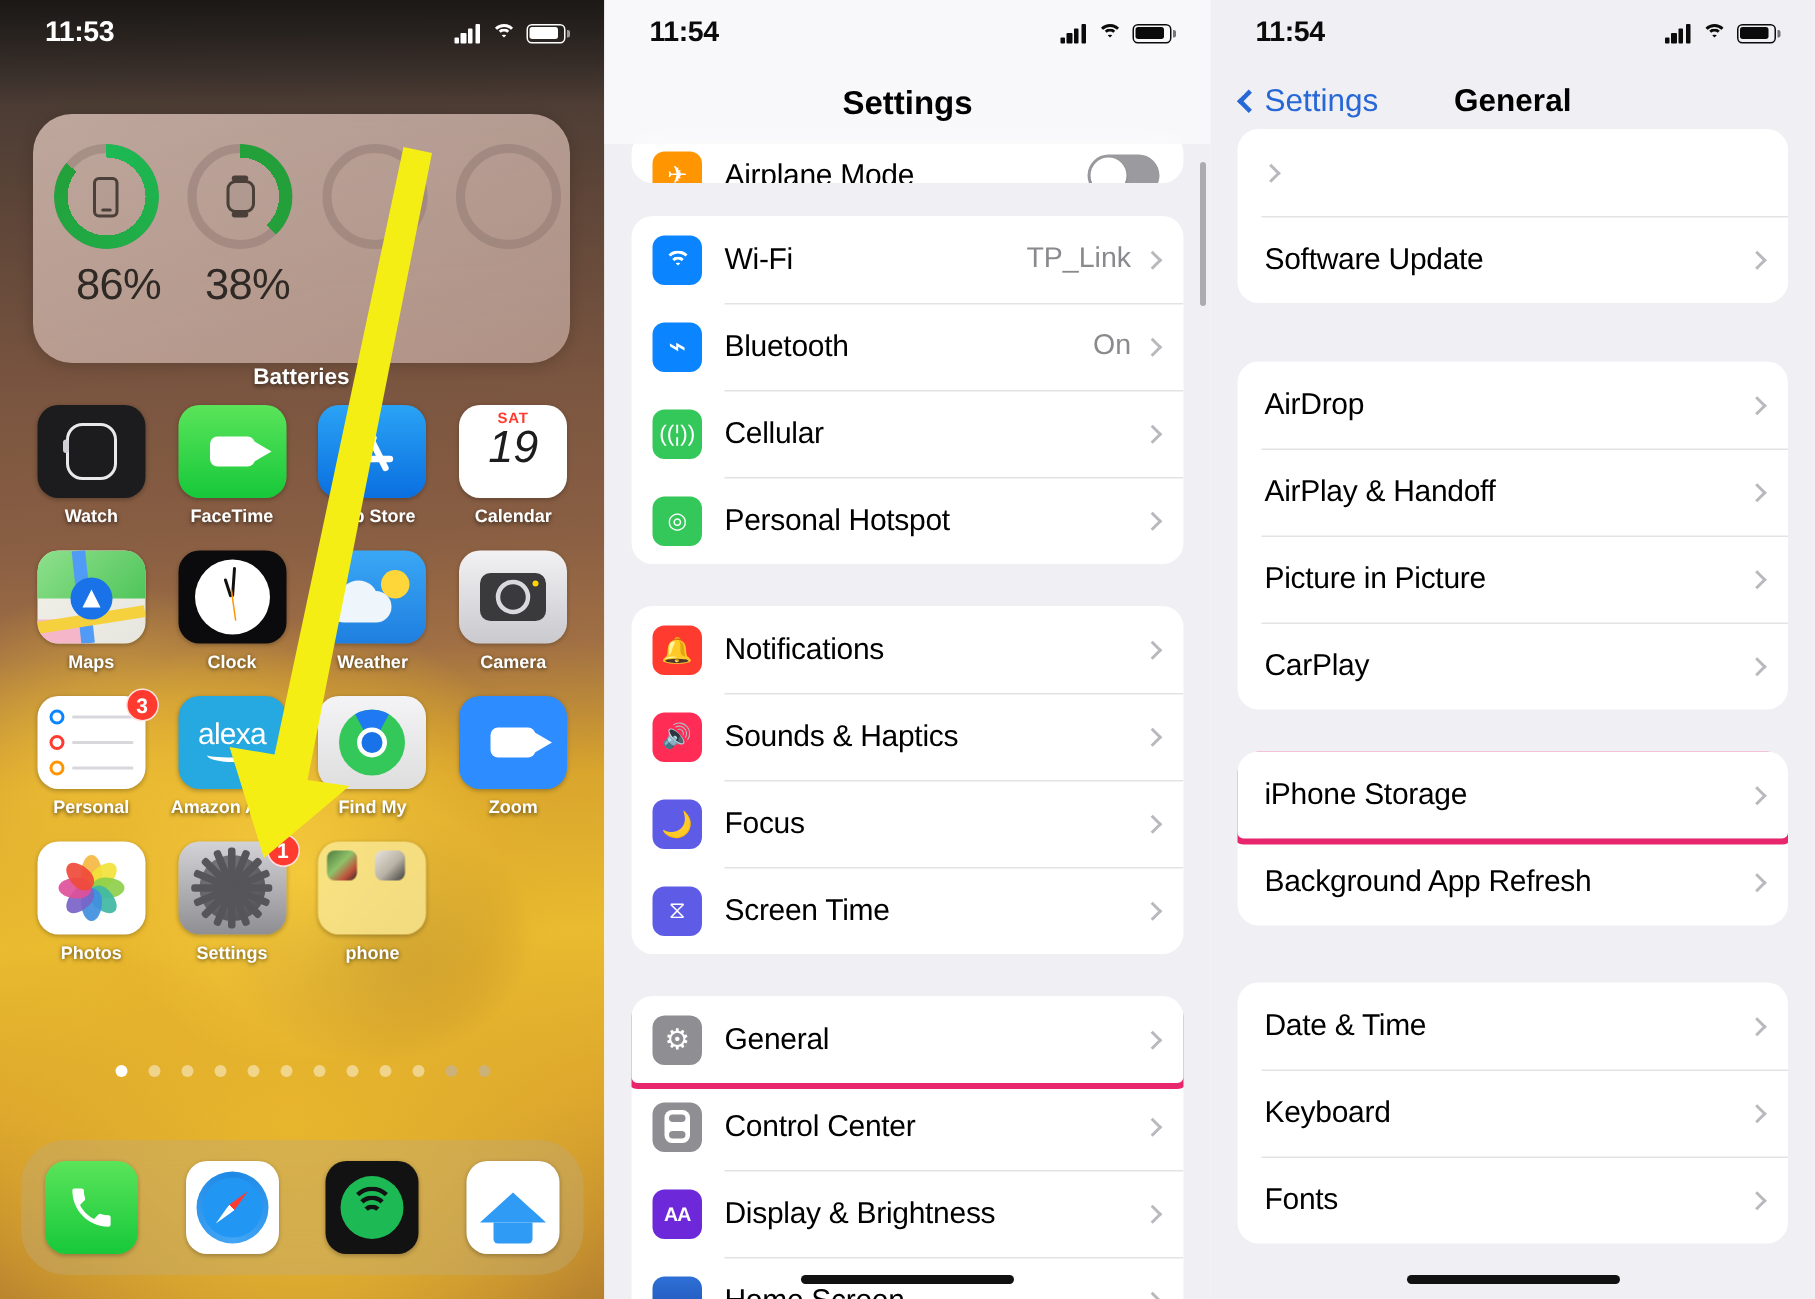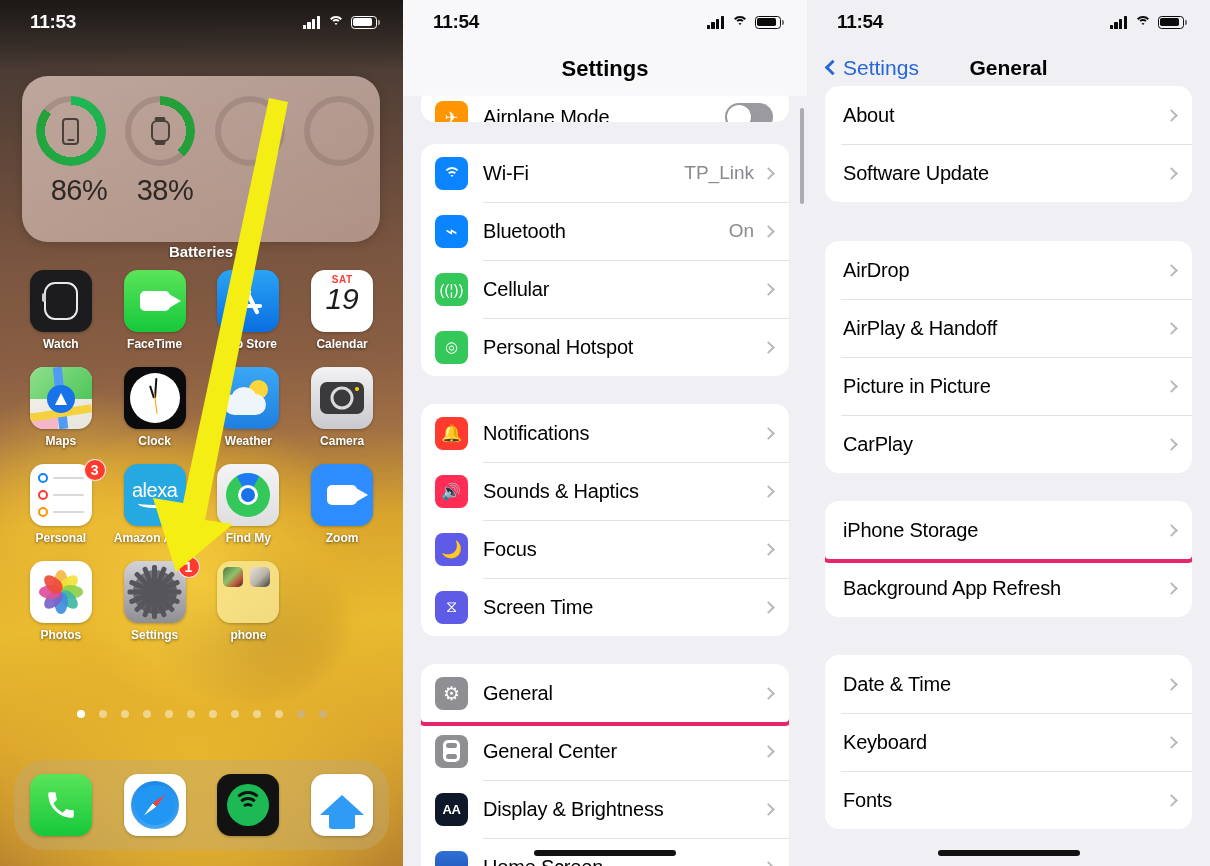--- a/index.html
+++ b/index.html
@@ -95,21 +95,21 @@
   .watch-glyph::before { top:-5px; } .watch-glyph::after { bottom:-5px; }
   .pcts { display:flex; padding-left: 8px; margin-top: 8px; justify-content: flex-end; }
   .pct-cell { width: 86px; text-align:center; font-size: 29px; color: #2f2926; letter-spacing:-0.5px; }
   .widget-label { position:absolute; left:22px; top:243px; width:358px; text-align:center;
     color:#fff; font-size:15px; font-weight:bold; text-shadow: 0 1px 3px rgba(0,0,0,.55); }
 
   
   .grid { position:absolute; left: 0; top: 270px; width: 403px;
     display: grid; grid-template-columns: repeat(4, 1fr); row-gap: 16px; padding: 0 14px; }
   .app { display:flex; flex-direction:column; align-items:center; position:relative; }
-  .app-icon { width: 62px; height: 62px; border-radius: 14px; position: relative;
+  .app-icon { width: 72px; height: 62px; border-radius: 14px; position: relative;
     box-shadow: 0 1px 3px rgba(0,0,0,.25); overflow: hidden; }
   .app-label { margin-top: 5px; font-size: 12px; color:#fff; font-weight:bold;
     text-shadow: 0 1px 3px rgba(0,0,0,.6); white-space: nowrap; }
   .badge { position:absolute; right: 2px; top: -5px; min-width: 22px; height: 22px;
     border-radius: 11px; background:#ff3b30; color:#fff; font-size:14px; font-weight:bold;
     display:flex; align-items:center; justify-content:center; border:1.5px solid rgba(255,255,255,.85); z-index:3;}
 
   
   .ic-watch { background:#1c1c1e; display:flex; align-items:center; justify-content:center; }
   .ic-watch .wring { width:34px;height:38px;border:2.4px solid #e9e9ec;border-radius:11px; position:relative;}
@@ -230,21 +230,21 @@
   .ri-wifi{background:#0a84ff;}
   .ri-bt{background:#0a84ff;}
   .ri-cell{background:#34c759;}
   .ri-hotspot{background:#34c759;}
   .ri-notif{background:#ff3b30;}
   .ri-sound{background:#ff2d55;}
   .ri-focus{background:#5e5ce6;}
   .ri-screen{background:#5e5ce6;}
   .ri-general{background:#8e8e93;}
   .ri-control{background:#8e8e93;}
-  .ri-display{background:#0f172a;font-size:13px;font-weight:bold;letter-spacing:-.5px;}
+  .ri-display{background:#6d28d9;font-size:13px;font-weight:bold;letter-spacing:-.5px;}
   .ri-homescr{background:linear-gradient(180deg,#2f6fd6,#1b4fae);padding:4px;display:grid;grid-template-columns:repeat(4,1fr);grid-template-rows:repeat(4,1fr);gap:1.5px;}
   .ri-homescr i{background:#fff;border-radius:1px;opacity:.85;}
   .wifi-g{width:18px;height:13px;position:relative;}
   .wifi-g b{position:absolute;left:50%;transform:translateX(-50%);border:2.4px solid #fff;border-bottom-color:transparent;border-left-color:transparent;border-right-color:transparent;border-radius:50%;}
   .wifi-g b:nth-child(1){width:18px;height:18px;top:0}
   .wifi-g b:nth-child(2){width:11px;height:11px;top:4px}
   .wifi-g b:nth-child(3){width:4px;height:4px;top:8.5px;border-width:2px}
   .bt-g{font-size:20px;line-height:20px;}
   .cell-g{font-size:15px;}
   .bell-g{font-size:17px;}
@@ -620,21 +620,21 @@
           <span class="row-icon ri-general">
               <span class="gear-g">⚙</span>
             </span>
           <span class="row-label">General</span>
           <span class="chev"></span>
         </div>
         <div class="row">
           <span class="row-icon ri-control">
               <span class="ctrl-g"></span>
             </span>
-          <span class="row-label">General Center</span>
+          <span class="row-label">Control Center</span>
           <span class="chev"></span>
         </div>
         <div class="row">
           <span class="row-icon ri-display">AA</span>
           <span class="row-label">Display &amp; Brightness</span>
           <span class="chev"></span>
         </div>
         <div class="row">
           <span class="row-icon ri-homescr">
             <i></i>
@@ -709,21 +709,20 @@
     <div class="nav-back">
       <span class="chev-back"></span>
       <span>Settings</span>
     </div>
     <div class="nav-title-left">General</div>
 
     <div style="height:42px"></div>
 
     <div class="group">
       <div class="row noicon">
-        <span class="row-label">About</span>
         <span class="chev"></span>
       </div>
       <div class="row noicon">
         <span class="row-label">Software Update</span>
         <span class="chev"></span>
       </div>
     </div>
 
     <div class="group" style="margin-top:39px">
       <div class="row noicon">

